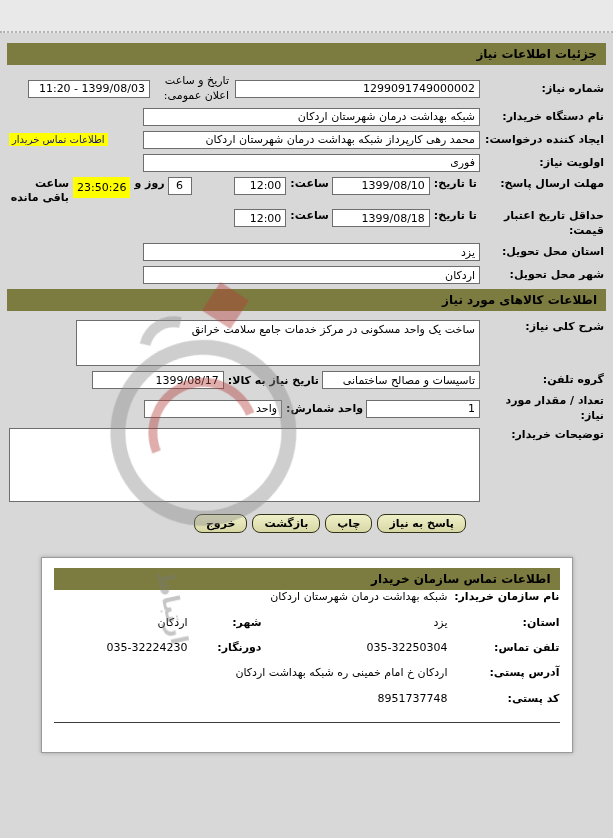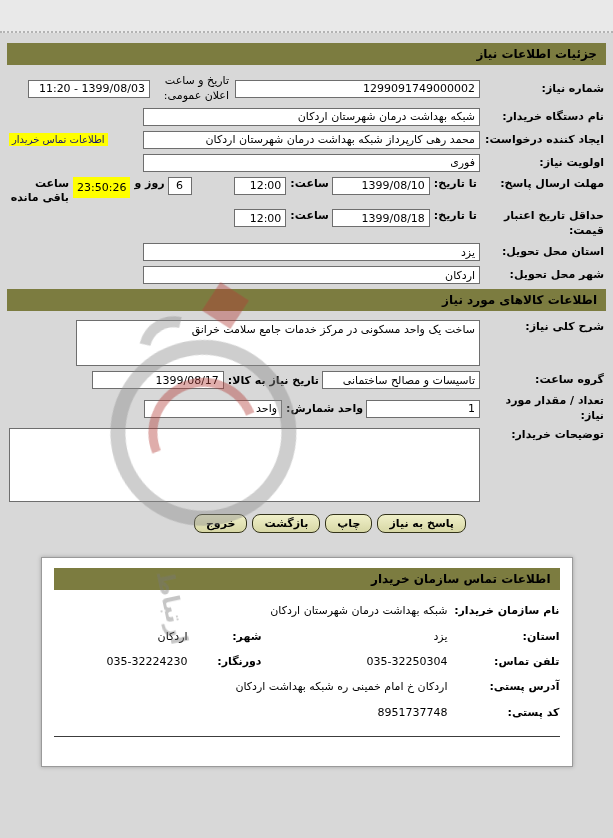--- a/index.html
+++ b/index.html
@@ -19,21 +19,21 @@
   .w-date{width:98px}.w-time{width:52px}.w-days{width:24px;text-align:center}
   .w-grp{width:158px}.w-gdate{width:132px}.w-qty{width:114px}.w-unit{width:138px}
   .lbl-ann{font-weight:normal;width:85px;flex-shrink:0;padding:0 6px 0 4px;line-height:1.3}
   .hl{background:#ffff00;padding:4px 4px;white-space:nowrap}
   .link{background:#ffff00;color:#15156e;padding:1px 3px;font-size:10px;white-space:nowrap;cursor:pointer}
   .rem{font-weight:bold;width:60px;line-height:1.25;margin-right:4px}
   .spacer{flex:1}
   .btnrow{display:flex;gap:5px;margin:12px 0 0;padding-right:140px}
   .btn{background:linear-gradient(#f0f0c9,#d7d7a5);border:1px solid #33331a;border-radius:8px;font-weight:bold;font-size:11px;padding:2px 11px;font-family:inherit;cursor:pointer;white-space:nowrap;color:#000}
   .panel{background:#fff;border:1px solid #9a9a9a;width:532px;margin:24px auto 0;padding:10px 12px 16px;box-shadow:0 0 4px rgba(0,0,0,.25)}
-  .panel .bar{margin-bottom:14px}
+  .panel .bar{}
   .crow{display:flex;margin-bottom:11px;line-height:1.3}
   .clbl{font-weight:bold;width:112px;flex-shrink:0}
   .cval{width:186px}
   .clbl2{font-weight:bold;width:74px;flex-shrink:0}
   .divider{border-top:1px solid #3c3c3c;margin:16px 0 13px}
   
   .watermark{position:absolute;top:292px;left:96px;width:232px;height:276px;opacity:.42;pointer-events:none;transform:rotate(-12deg);z-index:6}
   .wm-ring{position:absolute;top:46px;left:14px;width:186px;height:186px;border:15px solid #8a8a8a;border-radius:50%}
   .wm-ring2{position:absolute;top:84px;left:52px;width:110px;height:110px;border:9px solid transparent;border-top-color:#b23a35;border-left-color:#b23a35;border-radius:50%;transform:rotate(35deg)}
   .wm-square{position:absolute;top:2px;left:138px;width:34px;height:34px;background:#b23a35;transform:rotate(45deg)}
@@ -109,21 +109,21 @@
   <div class="bar">اطلاعات کالاهای مورد نیاز</div>
 
   <div class="form">
 
     <div class="row top">
       <span class="lbl">شرح کلی نیاز:</span>
       <textarea class="fld" style="width: 404px; height: 46px;">ساخت یک واحد مسکونی در مرکز خدمات جامع سلامت خرانق</textarea>
     </div>
 
     <div class="row">
-      <span class="lbl">گروه ساعت:</span>
+      <span class="lbl">گروه تلفن:</span>
       <input class="fld w-grp" value="تاسیسات و مصالح ساختمانی" style="">
       <span class="slbl">تاریخ نیاز به کالا:</span>
       <input class="fld w-gdate" value="1399/08/17" style="">
     </div>
 
 
     <div class="row">
       <span class="lbl">تعداد / مقدار مورد نیاز:</span>
       <input class="fld w-qty" value="1" style="">
       <span class="slbl">واحد شمارش:</span>

